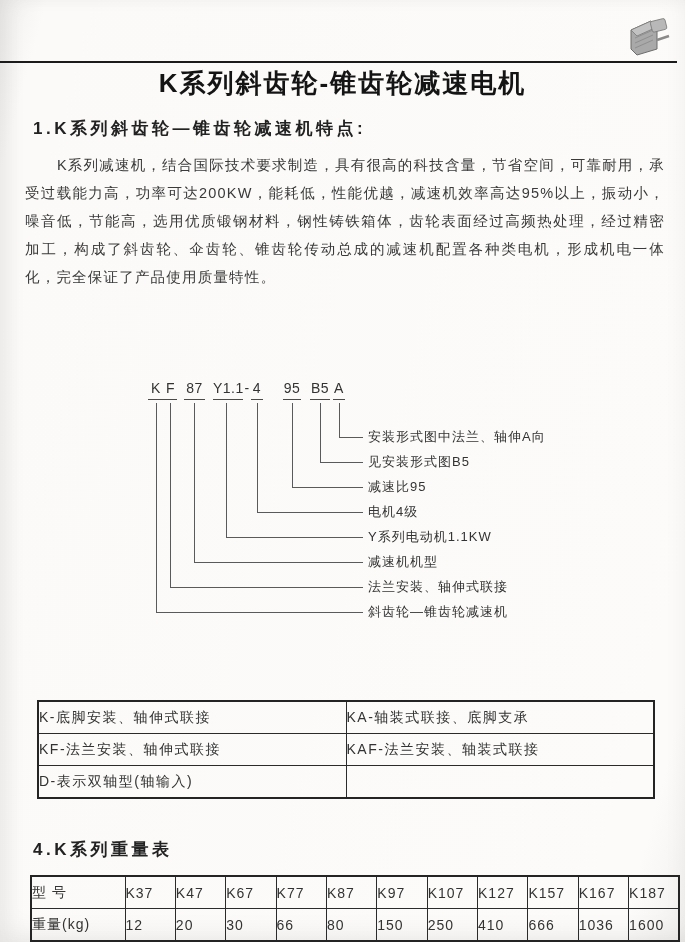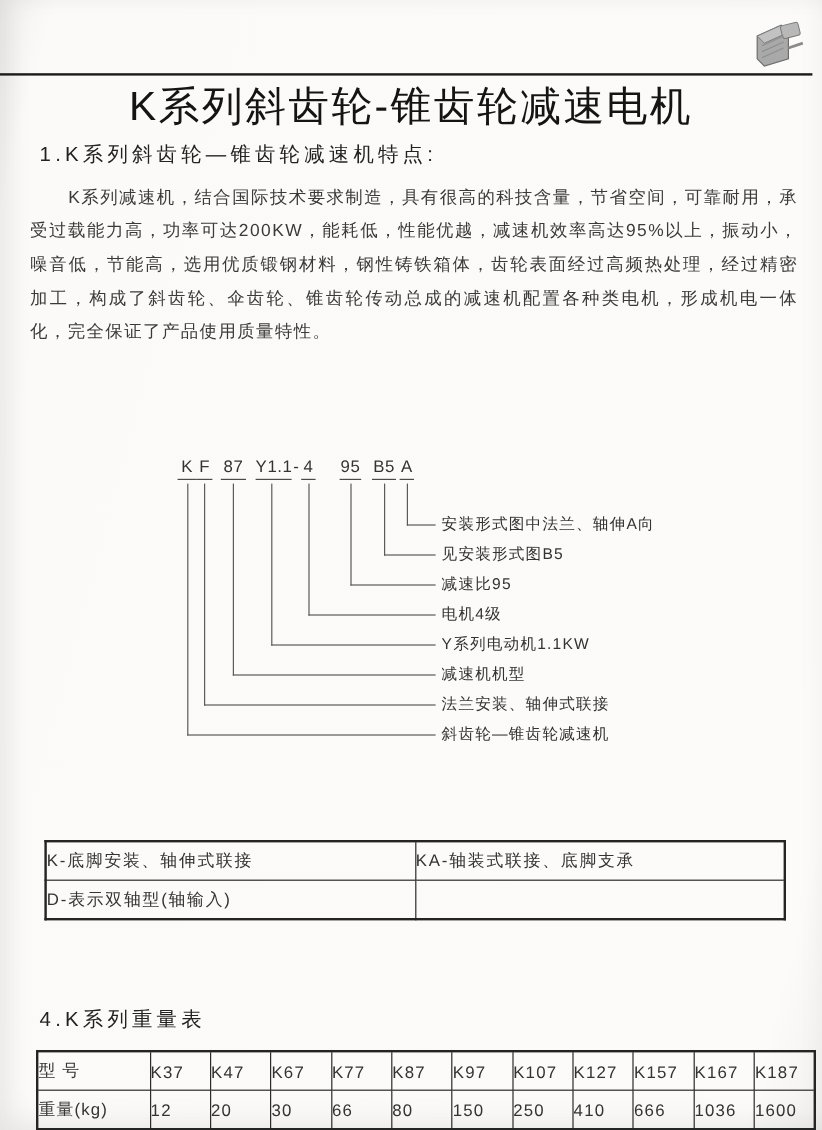--- a/index.html
+++ b/index.html
@@ -5,22 +5,22 @@
   html,body { margin:0; padding:0; background:#e9e8e6; }
   .page {
     position:relative; width:685px; height:942px; margin:0 auto;
     background:linear-gradient(105deg,#f0efed 0%,#fbfaf8 5%,#fcfbf9 93%,#f2f1ef 100%);
     box-shadow:inset 0 -10px 24px rgba(0,0,0,0.05), inset 12px 0 18px rgba(0,0,0,0.04);
     font-family:"Liberation Sans", sans-serif; color:#2f2f2f; overflow:hidden;
   }
   .photo { position:absolute; top:14px; right:12px; width:52px; height:46px; }
   .rule { position:absolute; top:61px; left:0; width:677px; height:2px; background:#1b1b1b; }
   .title { position:absolute; top:66px; left:0; width:100%; text-align:center;
-    font-size:34px; font-weight:normal; letter-spacing:2px; color:#141414; }
-  .sec-heading { position:absolute; font-size:17px; font-weight:normal;
+    font-size:26px; font-weight:bold; letter-spacing:2px; color:#141414; }
+  .sec-heading { position:absolute; font-size:17px; font-weight:bold;
     letter-spacing:3.5px; color:#222; white-space:nowrap; }
   #h1 { top:117px; left:33px; }
   #h2 { top:293px; left:33px; }
   #h3 { top:656px; left:33px; }
   #h4 { top:838px; left:33px; }
   .para { position:absolute; top:151px; left:25px; width:640px; font-size:14.5px;
     line-height:28px; letter-spacing:1.2px; text-align:justify; text-indent:2.2em; color:#3a3a3a; }
   .code-item { position:absolute; top:380px; text-align:center; font-size:14px; color:#333;
     border-bottom:1.5px solid #4a4a4a; padding-bottom:3px; letter-spacing:0.5px; }
   .code-item.nounder { border-bottom:none; }
@@ -91,20 +91,24 @@
   </div>
 
 
   <table class="tbl" id="conn-table">
     <tbody>
       <tr>
         <td>K-底脚安装、轴伸式联接</td>
         <td>KA-轴装式联接、底脚支承</td>
       </tr>
       <tr>
+        <td>KF-法兰安装、轴伸式联接</td>
+        <td>KAF-法兰安装、轴装式联接</td>
+      </tr>
+      <tr>
         <td>D-表示双轴型(轴输入)</td>
         <td></td>
       </tr>
     </tbody>
   </table>
 
   <div class="sec-heading" id="h4">4.K系列重量表</div>
 
   <table class="tbl" id="weight-table">
     <colgroup>

